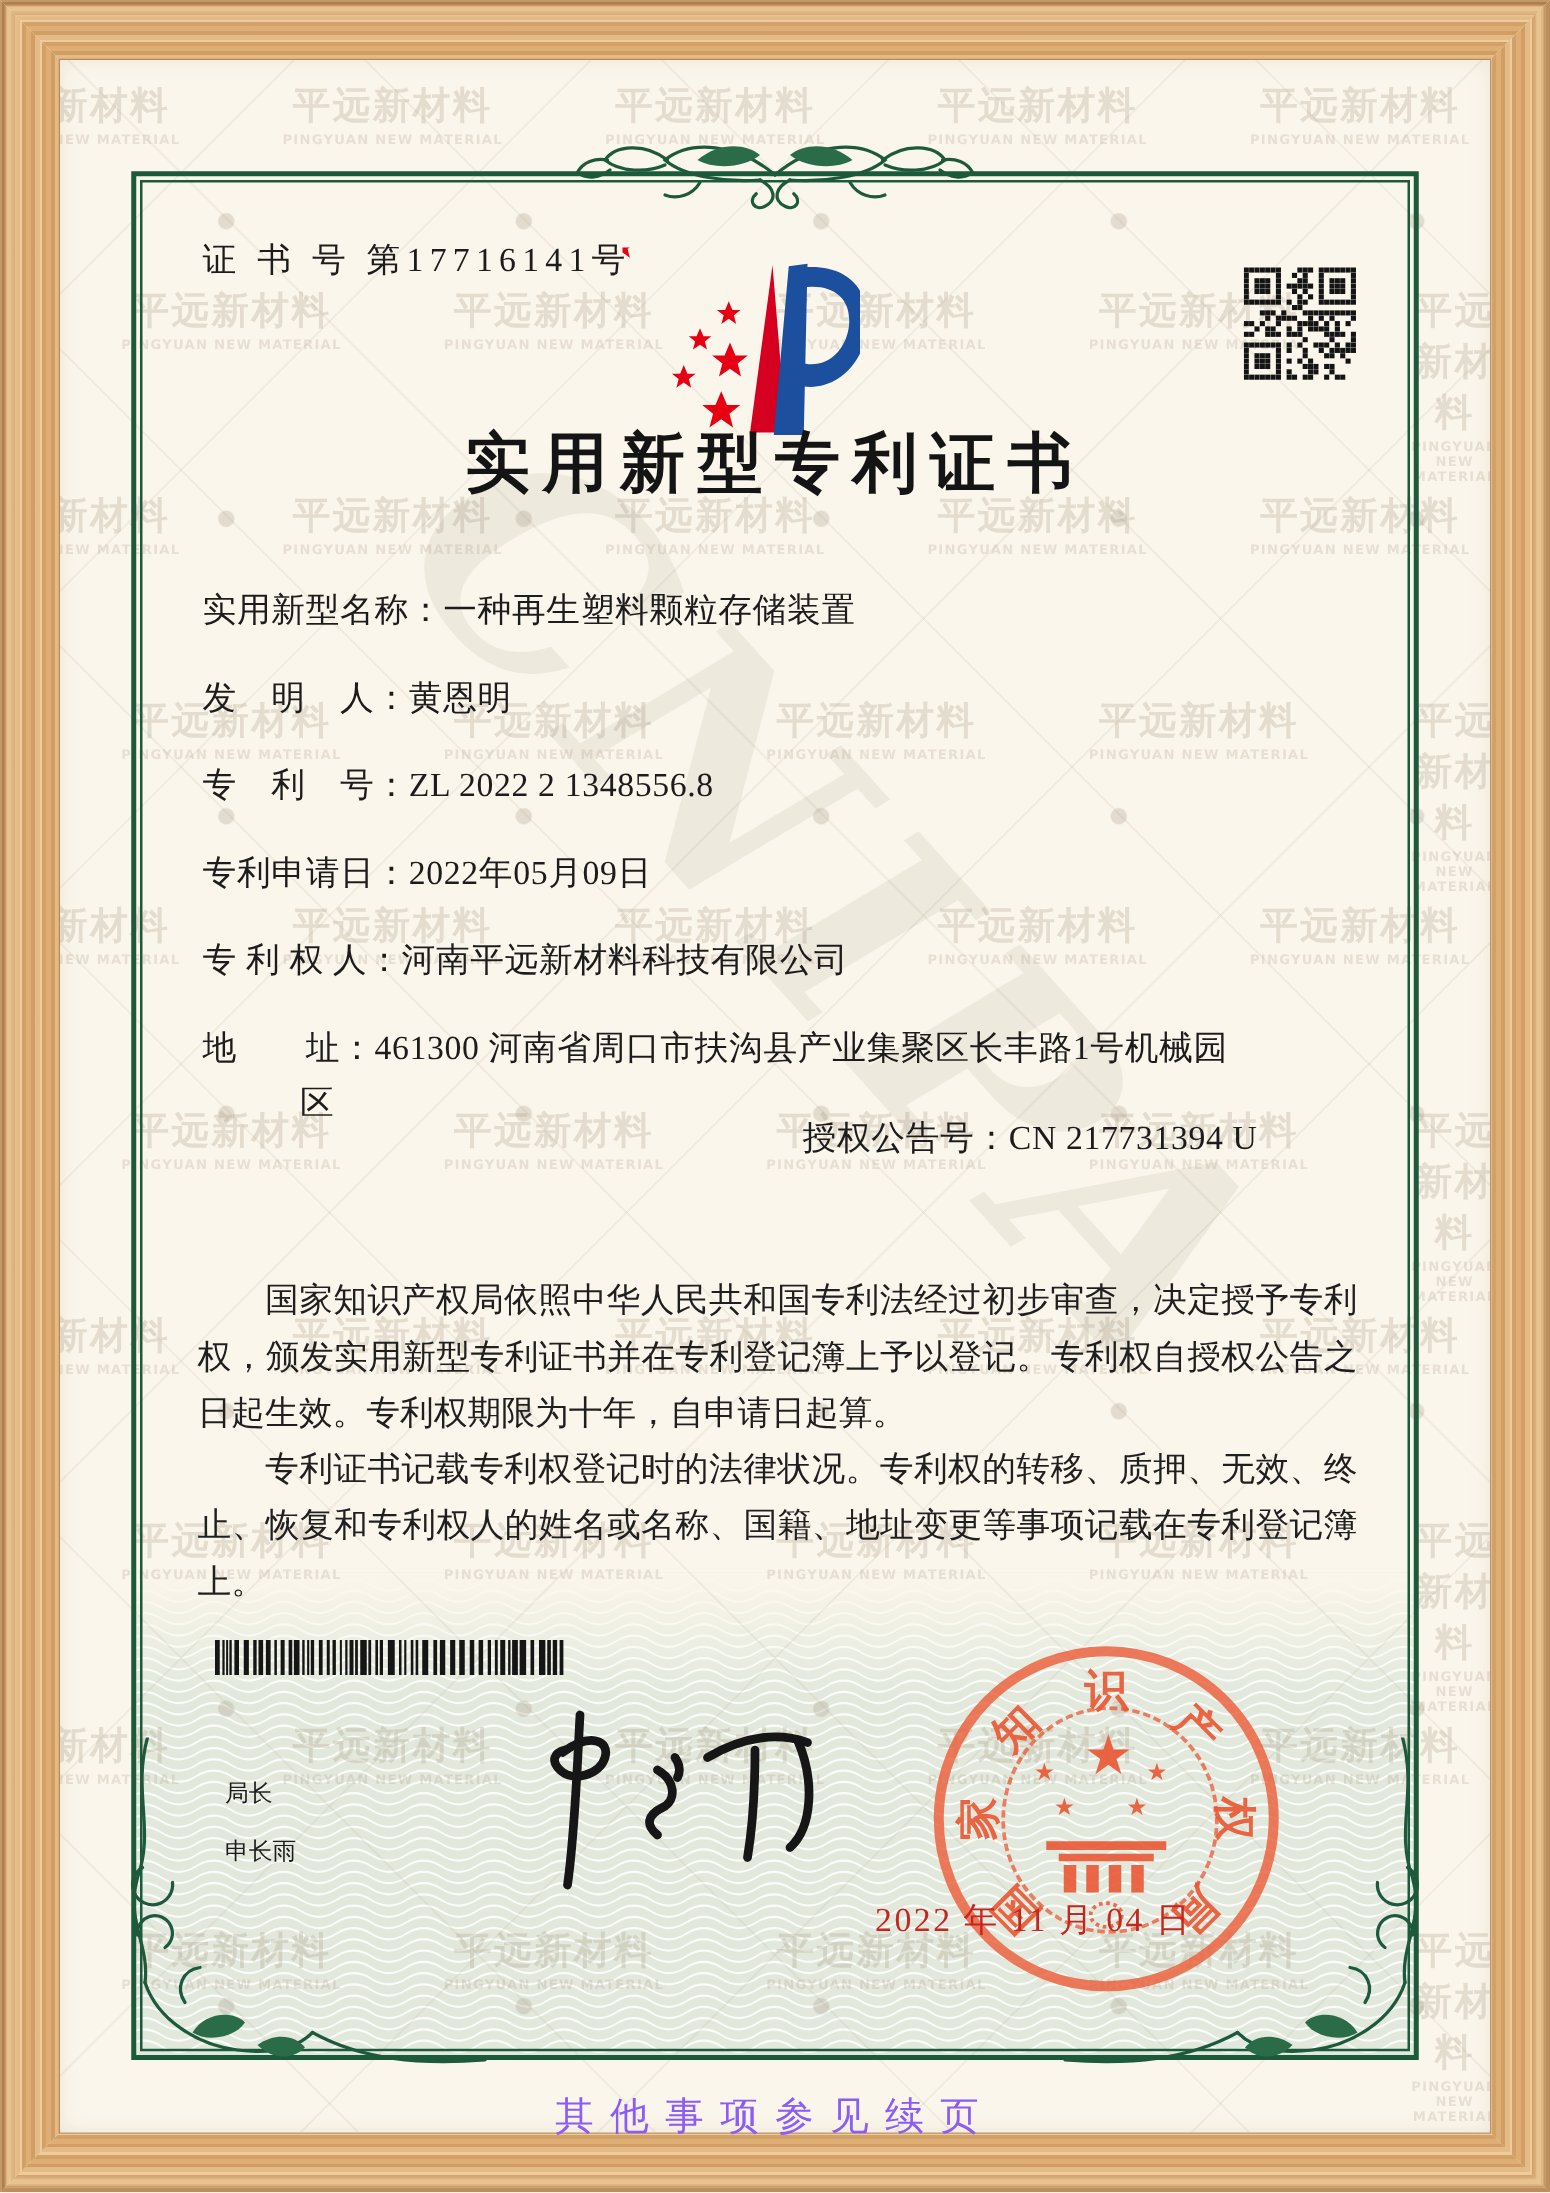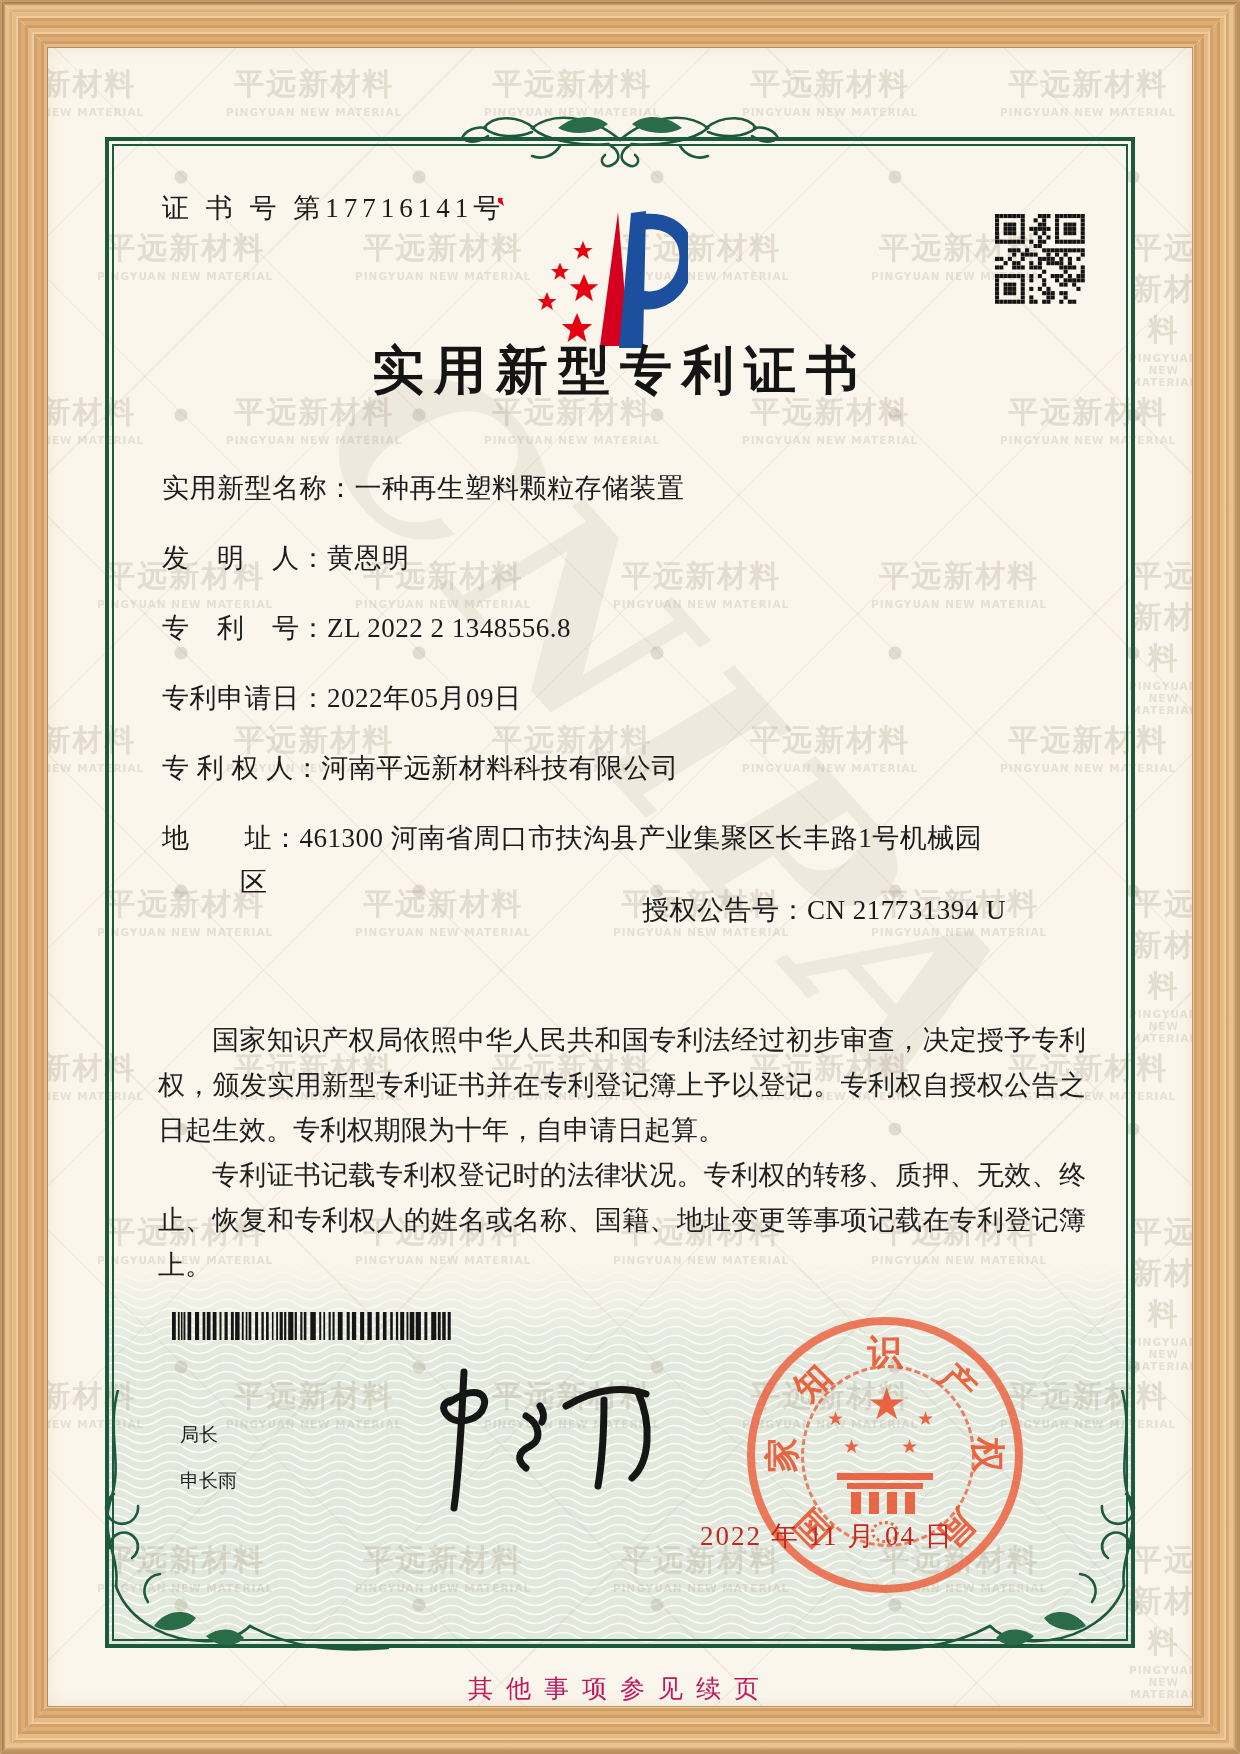--- a/index.html
+++ b/index.html
@@ -92,21 +92,21 @@
   .gate{position:absolute;}
   .gate div{position:absolute;background:rgba(233,88,52,.9);}
   .gear{position:absolute;left:116px;top:196px;width:28px;height:22px;border-radius:50%;
         border:3px dotted rgba(233,88,52,.85);box-sizing:border-box;}
   .seal-date{position:absolute;left:700px;top:1518px;font-size:27px;letter-spacing:2px;
         color:#c3271f;z-index:5;white-space:nowrap;}
 
   .page-label{position:absolute;left:0;top:1604px;width:100%;text-align:center;
         font-size:24px;letter-spacing:3px;z-index:4;color:#222;}
   .footer-note{position:absolute;left:0;top:1672px;width:100%;text-align:center;
-        font-size:25px;letter-spacing:13px;z-index:4;color:#be185d;}
+        font-size:31px;letter-spacing:13px;z-index:4;color:#8b5cf6;}
 </style>
 </head>
 <body>
 
 <div class="page">
 
   <div class="wood wood-grain-h top"></div>
   <div class="wood bottom"></div>
   <div class="wood wood-grain-v left"></div>
   <div class="wood right"></div>

